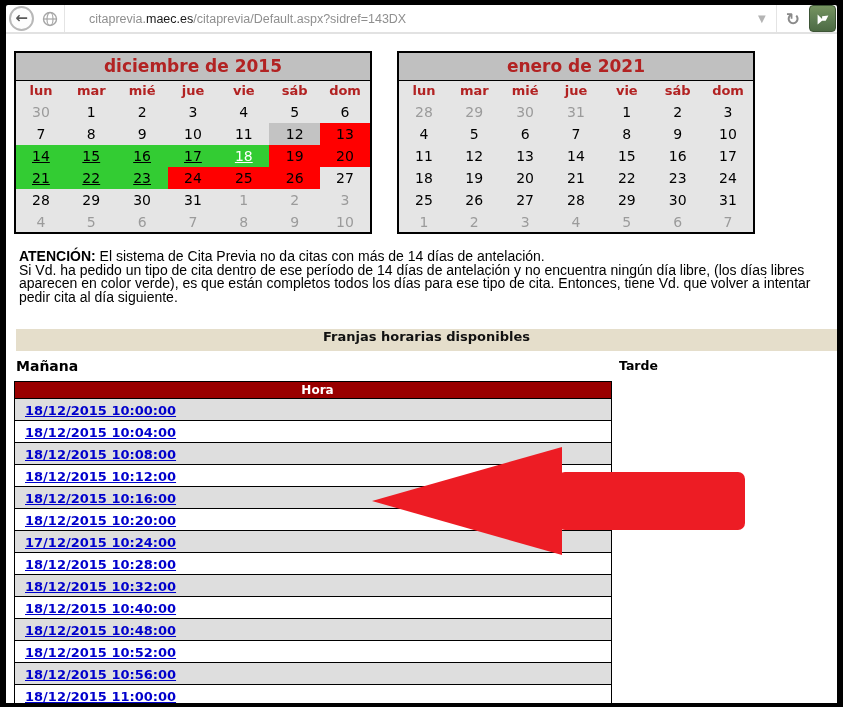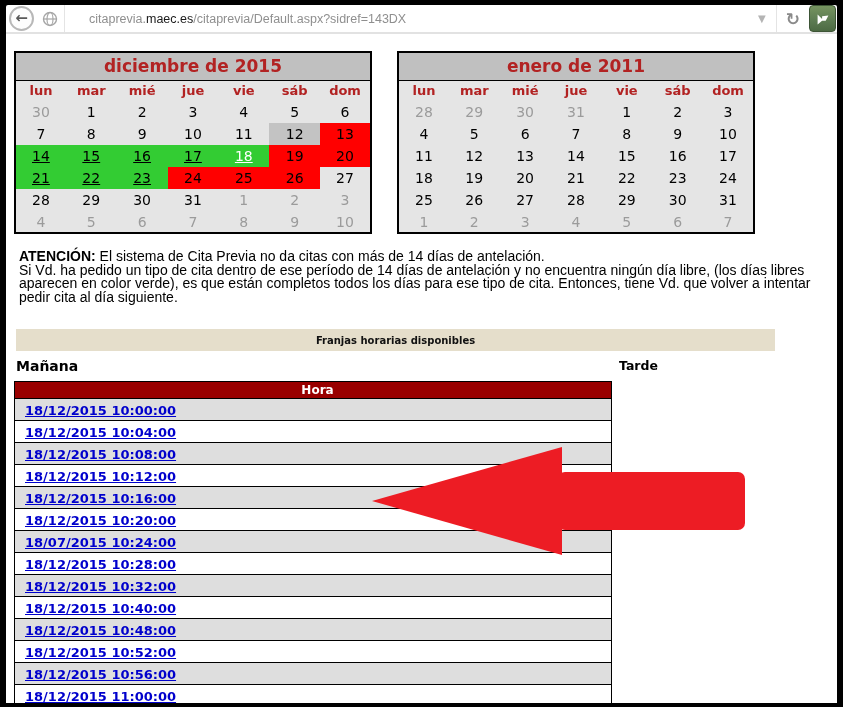--- a/index.html
+++ b/index.html
@@ -69,24 +69,24 @@
   td.day a{ color:#000; text-decoration:underline; cursor:pointer; }
   td.day.selected-day a{ color:#fff; }
   
   .notice{
     margin-top:16px; margin-left:5px; width:808px;
     font-family:"Liberation Sans", sans-serif; font-size:14px; line-height:13.5px; color:#000;
   }
   .notice b{ font-weight:bold; }
   
   .section-bar{
-    margin-top:25px; margin-left:2px; width:759px; height:22px;
+    margin-top:25px; margin-left:2px; width:821px; height:22px;
     background:var(--section-bar-bg);
-    display:flex; align-items:center; justify-content:center;
-    font-size:10px; font-weight:bold; color:#111;
+    display:flex; align-items:flex-start; justify-content:center;
+    font-size:13px; font-weight:bold; color:#111;
   }
   .labels-row{ position:relative; margin-top:7px; height:15px; width:758px; }
   .label-manana{ position:absolute; left:2px; top:0; font-size:14px; font-weight:bold; color:#000; }
   .label-tarde{ position:absolute; left:605px; top:0; font-size:12.5px; font-weight:bold; color:#000; }
   
   table.slots{ border-collapse:collapse; width:598px; margin-top:8px; table-layout:fixed; }
   table.slots td{ border:1px solid #000;padding-left:10px; }
   td.slots-header{
     background:var(--table-header-bg); color:#fff; text-align:center;
     font-size:12px; font-weight:bold; height:16px;
@@ -203,21 +203,21 @@
               <td class="day other">7</td>
               <td class="day other">8</td>
               <td class="day other">9</td>
               <td class="day other">10</td>
             </tr>
           </tbody>
       </table>
       <table class="calendar">
         <tbody>
           <tr>
-              <td class="cal-title-cell" colspan="7">enero de 2011</td>
+              <td class="cal-title-cell" colspan="7">enero de 2021</td>
             </tr>
           <tr class="cal-head">
               <td class="dayhead">lun</td>
               <td class="dayhead">mar</td>
               <td class="dayhead">mié</td>
               <td class="dayhead">jue</td>
               <td class="dayhead">vie</td>
               <td class="dayhead">sáb</td>
               <td class="dayhead">dom</td>
             </tr>
@@ -310,21 +310,21 @@
           <tr>
             <td class="slot-cell"><a>18/12/2015 10:12:00</a></td>
           </tr>
           <tr>
             <td class="slot-cell"><a>18/12/2015 10:16:00</a></td>
           </tr>
           <tr>
             <td class="slot-cell"><a>18/12/2015 10:20:00</a></td>
           </tr>
           <tr>
-            <td class="slot-cell"><a>18/07/2015 10:24:00</a></td>
+            <td class="slot-cell"><a>17/12/2015 10:24:00</a></td>
           </tr>
           <tr>
             <td class="slot-cell"><a>18/12/2015 10:28:00</a></td>
           </tr>
           <tr>
             <td class="slot-cell"><a>18/12/2015 10:32:00</a></td>
           </tr>
           <tr>
             <td class="slot-cell"><a>18/12/2015 10:40:00</a></td>
           </tr>

